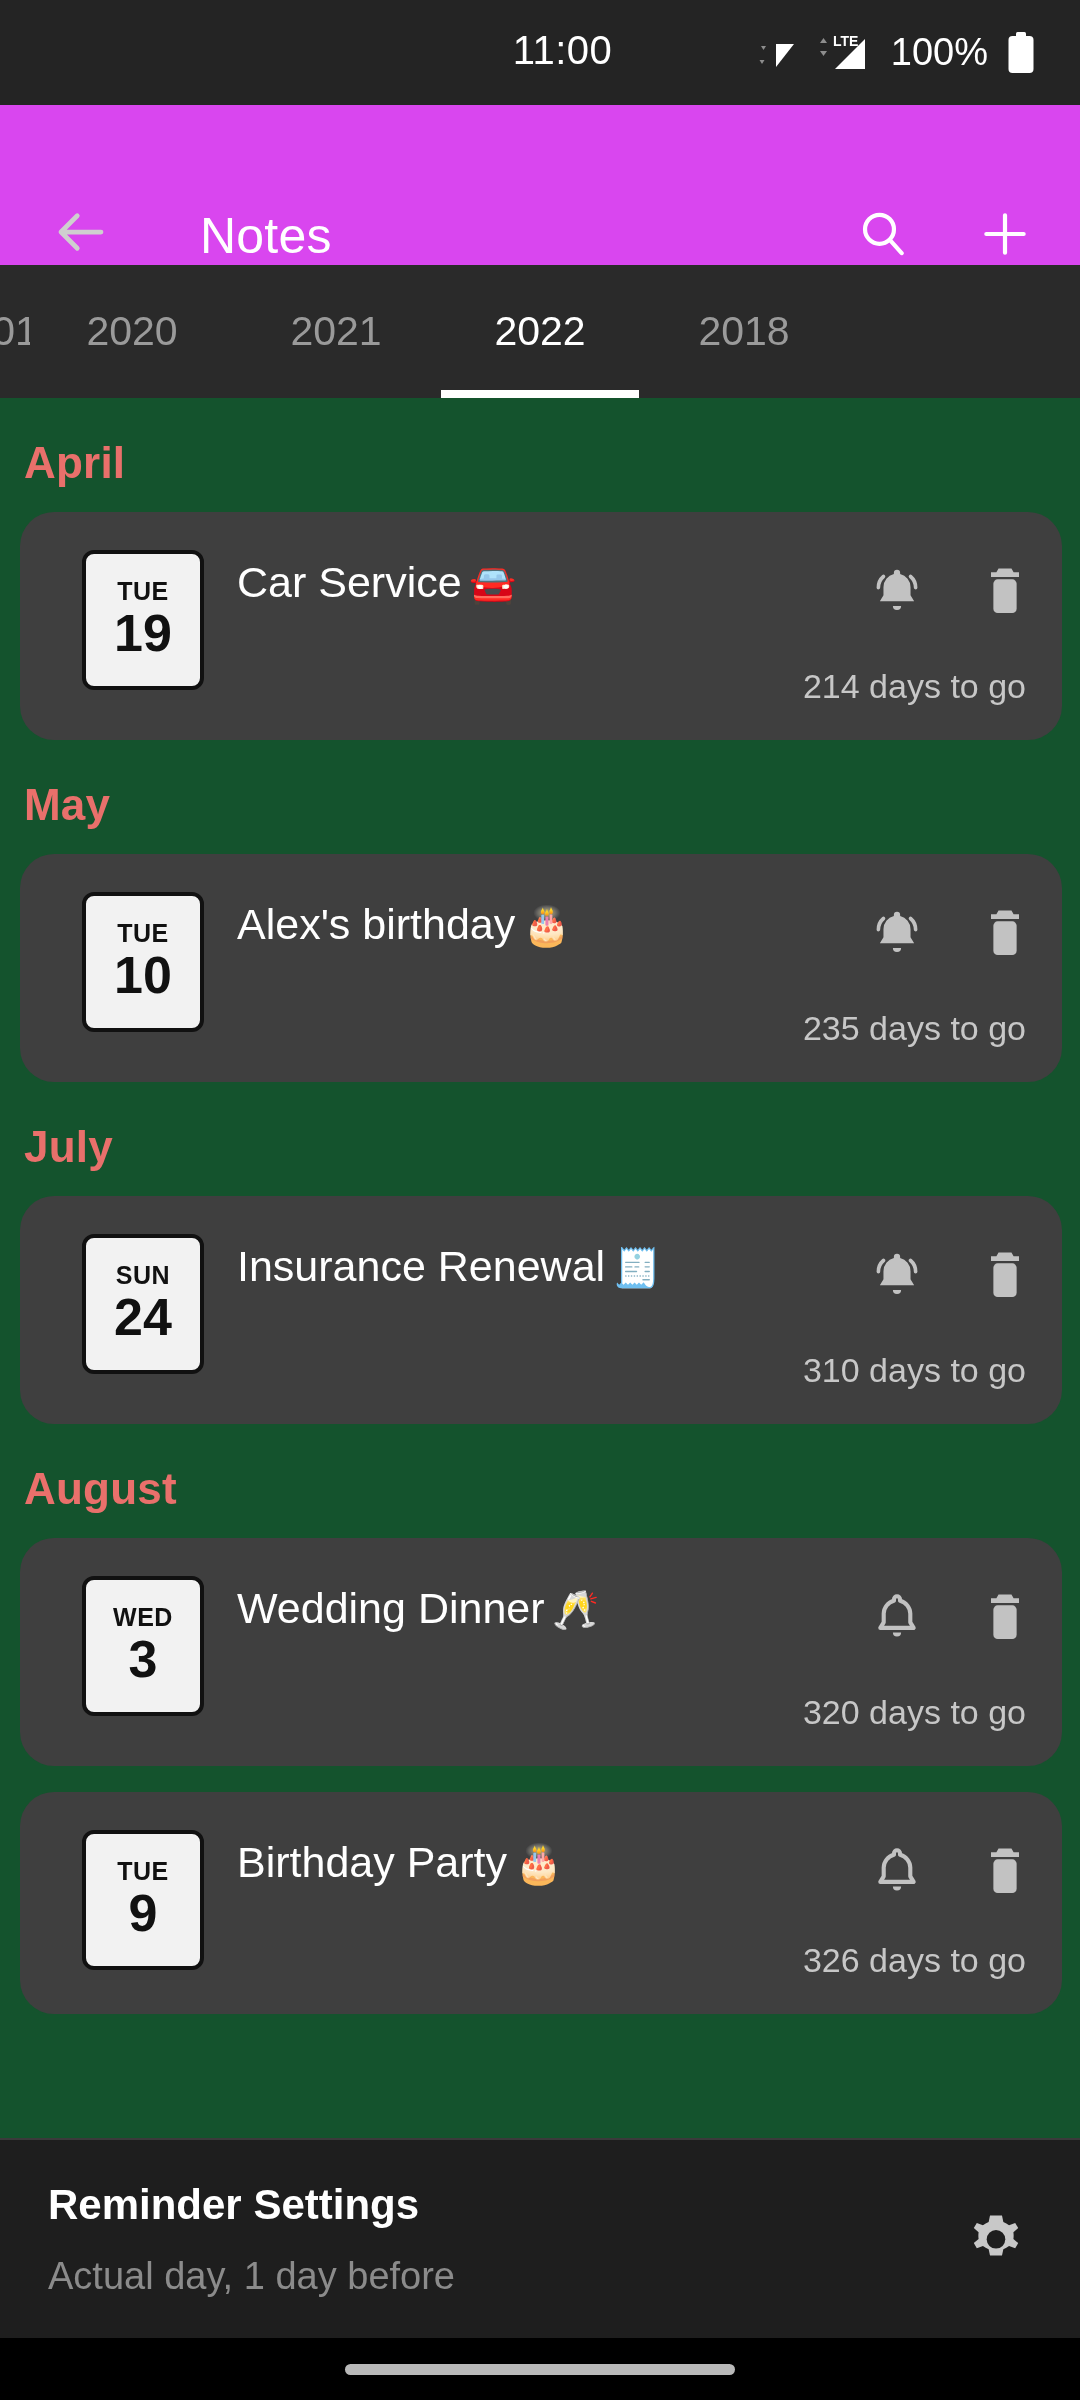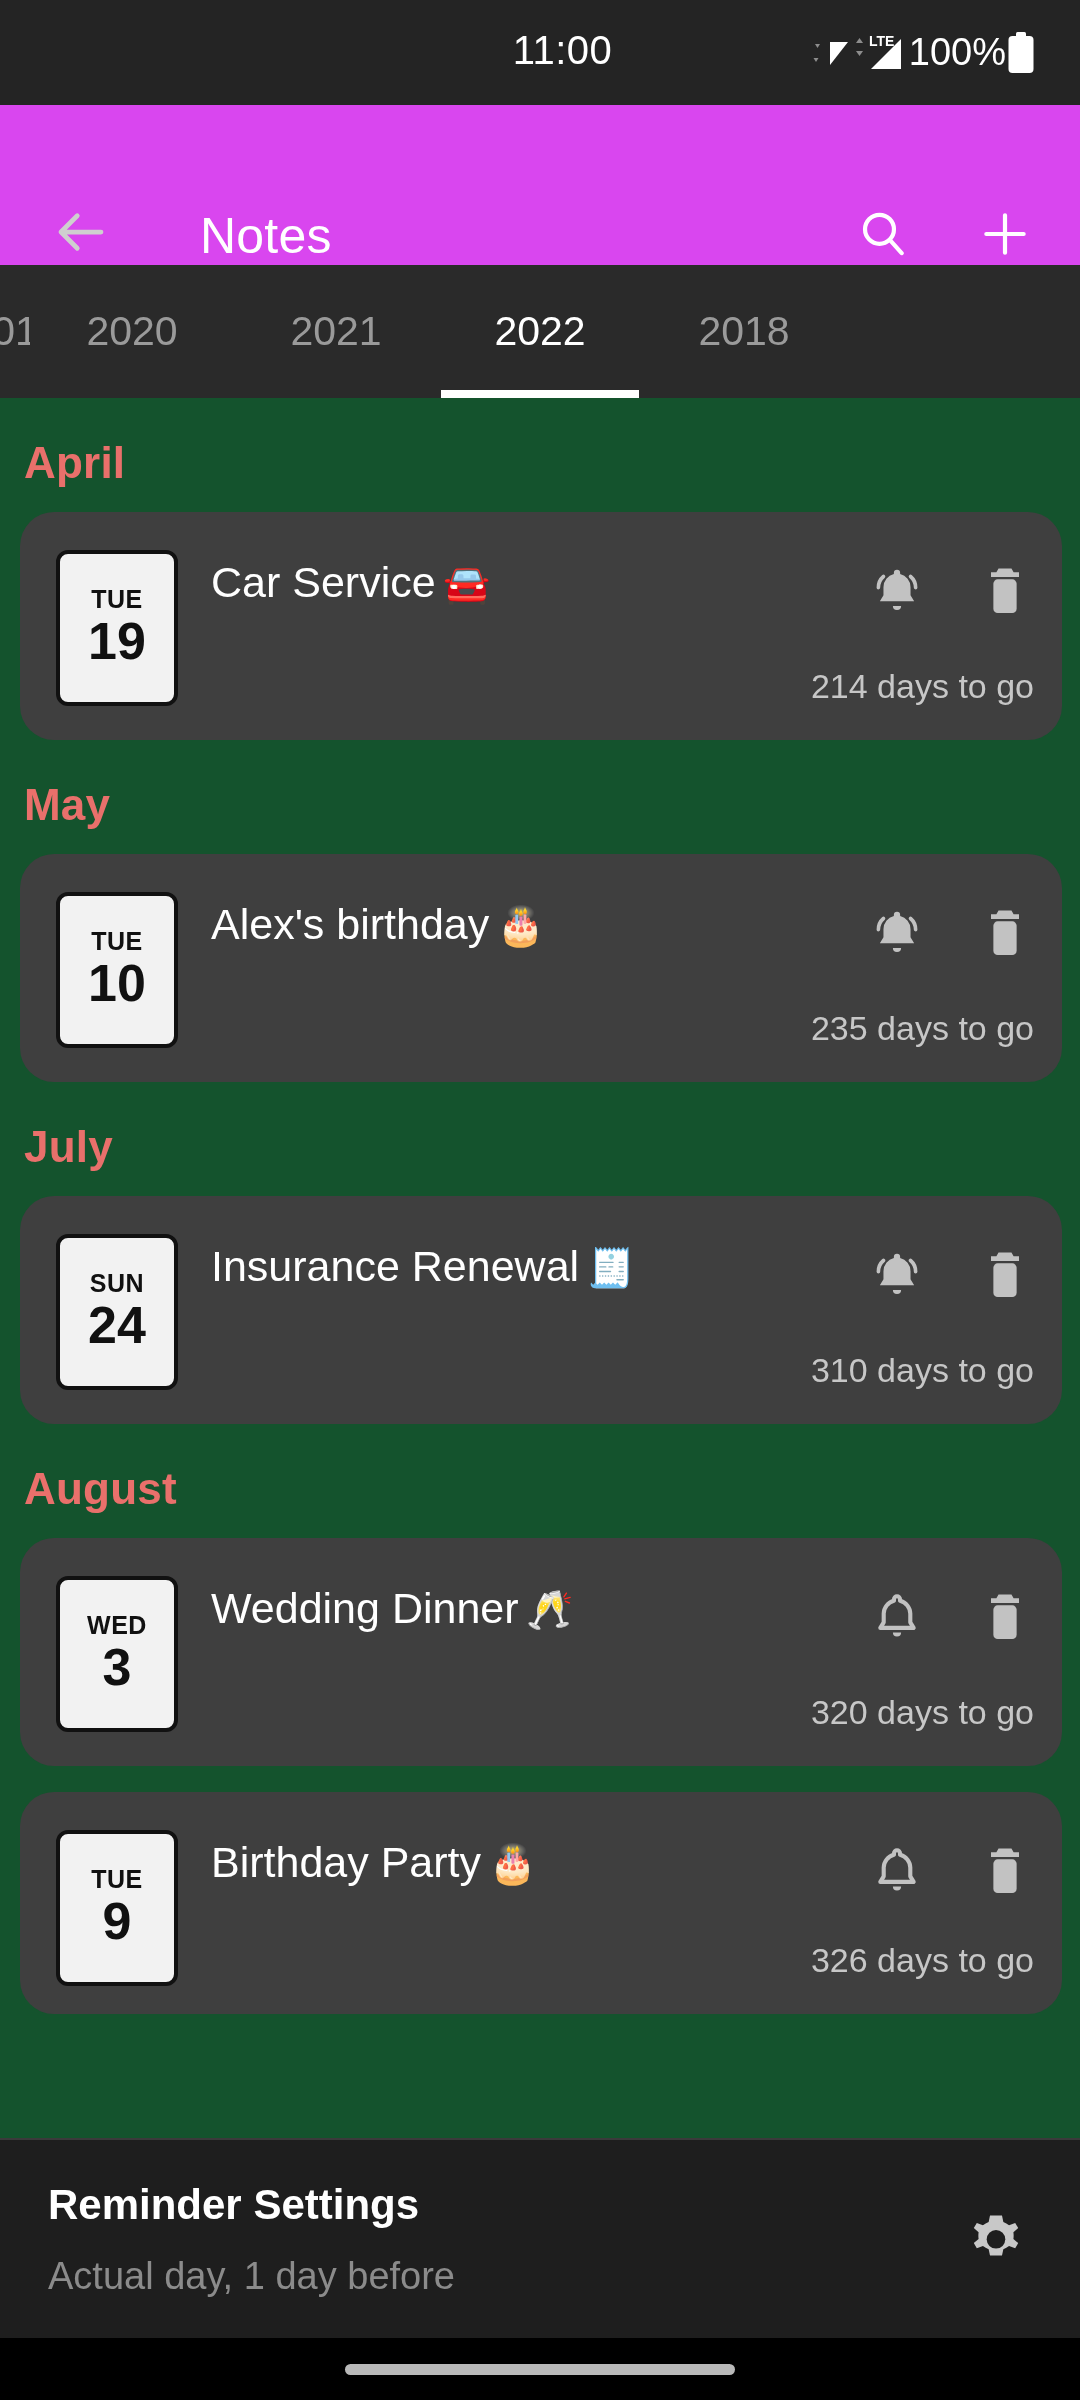--- a/index.html
+++ b/index.html
@@ -25,21 +25,21 @@
     position:relative;
   }
   .status-time {
     position:absolute; left:0; right:0; top:0; bottom:0;
     display:flex; align-items:center; justify-content:center;
     font-size:40px; color:#ffffff; letter-spacing:.5px;
     padding-bottom:4px;
     margin-left:45px;
   }
   .status-right {
-    margin-left:auto; display:flex; 
+    margin-left:auto; display:flex; align-items:center; gap:18px;
     position:relative; z-index:2;
   }
   .ico-wifi { width:46px; height:40px; display:block; }
   .ico-sig  { width:52px; height:44px; display:block; }
   .status-pct { font-size:38px; color:#fff; margin-left:4px; }
   .ico-batt { width:30px; height:44px; display:block; }
 
   
   .appbar {
     height:160px; flex:0 0 160px;
@@ -95,47 +95,48 @@
     background:#3f3f3f;
     border-radius:34px;
     height:228px;
     position:relative;
     display:flex; align-items:flex-start;
     padding:36px 26px 0 36px;
   }
   .card.tight { height:222px; }
   .datechip {
     flex:0 0 auto;
-    width:122px; height:156px;
+    width:122px; height:140px;
     background:#f2f2f2;
     border:4px solid #111;
     border-radius:12px;
     display:flex; flex-direction:column; align-items:center; justify-content:center;
     margin-top:2px;
+    margin-left:26px;
   }
   .dc-dow { font-size:25px; font-weight:700; color:#111; line-height:1; letter-spacing:.5px; }
   .dc-day { font-size:52px; font-weight:700; color:#111; line-height:1.05; margin-top:2px; }
   .card-title {
     flex:1 1 auto;
     color:#ffffff;
     font-size:43px;
     padding-left:33px;
     padding-top:10px;
     white-space:nowrap;
     overflow:hidden;
   }
   .card-title .emo { font-size:38px; margin-left:8px; }
   .card-actions {
     flex:0 0 auto;
     display:flex; align-items:flex-start; gap:46px;
     padding-top:12px;
   }
   .ibtn { width:62px; height:62px; display:flex; align-items:center; justify-content:center; }
   .days-left {
-    position:absolute; right:28px; bottom:34px;
+    position:absolute; right:36px; bottom:34px;
     color:#c7c7c7; font-size:34px;
   }
 
   
   .bottombar {
     flex:0 0 200px; height:200px;
     background:#1e1e1e;
     border-top:2px solid #3a3a3a;
     display:flex; align-items:center;
     padding:0 44px 0 48px;

